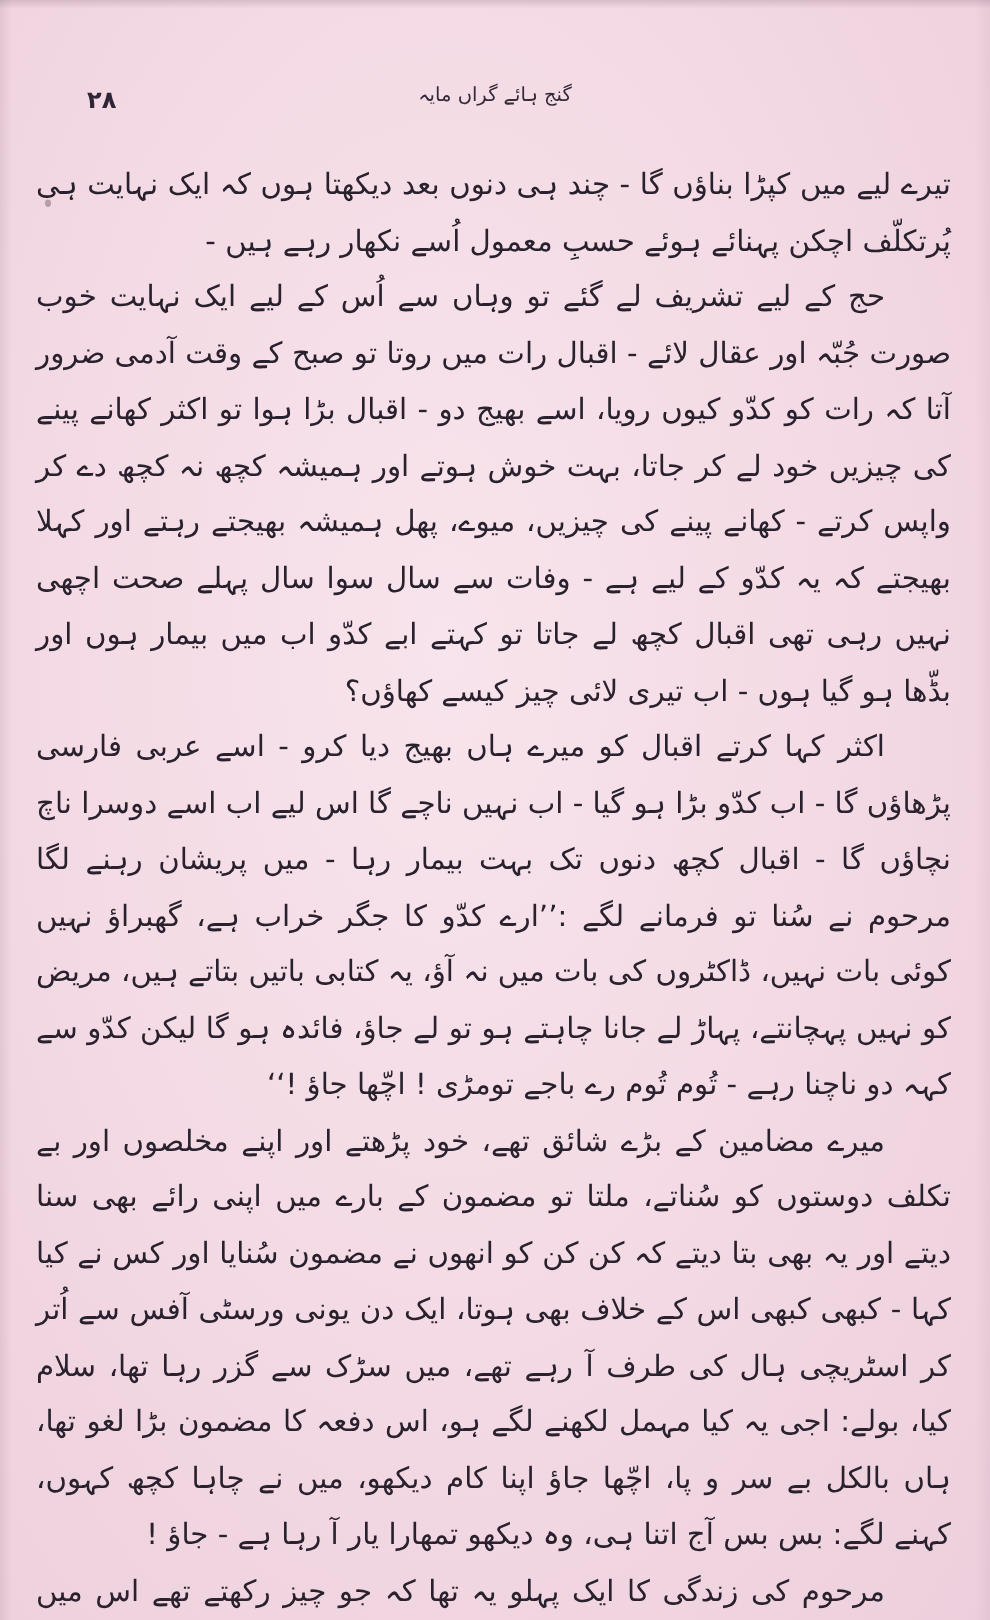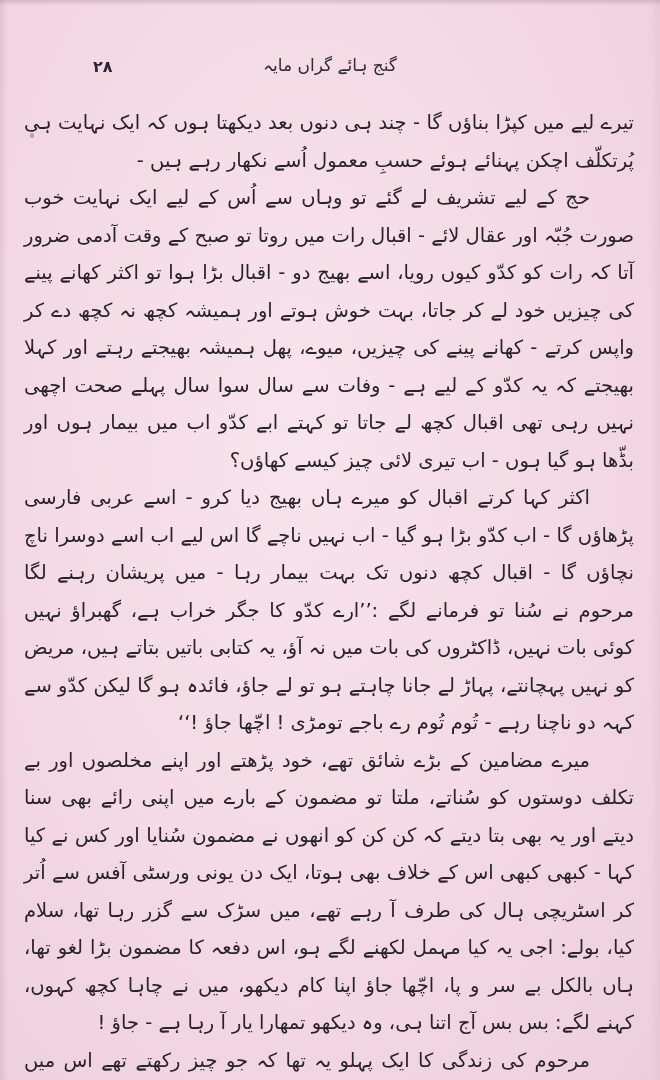--- a/index.html
+++ b/index.html
@@ -28,33 +28,32 @@
 
   .header{
     position:relative;
     height:44px;
     padding-top:52px;
   }
   .running-title{
     position:absolute;
     top:55px;right:0;left:0;
     text-align:center;
-    font-size:17px;
+    font-size:13px;
     letter-spacing:.5px;
     color:#332a3a;
   }
   .page-number{
     position:absolute;
     top:57px;
     left:62px;               
     right:auto;
     font-size:16px;
     font-weight:bold;
     color:#2e2636;
-    margin-left:35px;
   }
   
   .page-number{left:58px;}
 
   .body-text{
     padding:8px 26px 0 24px;
     text-align:justify;
     font-size:19.5px;
     line-height:37.5px;
     text-justify:inter-word;

